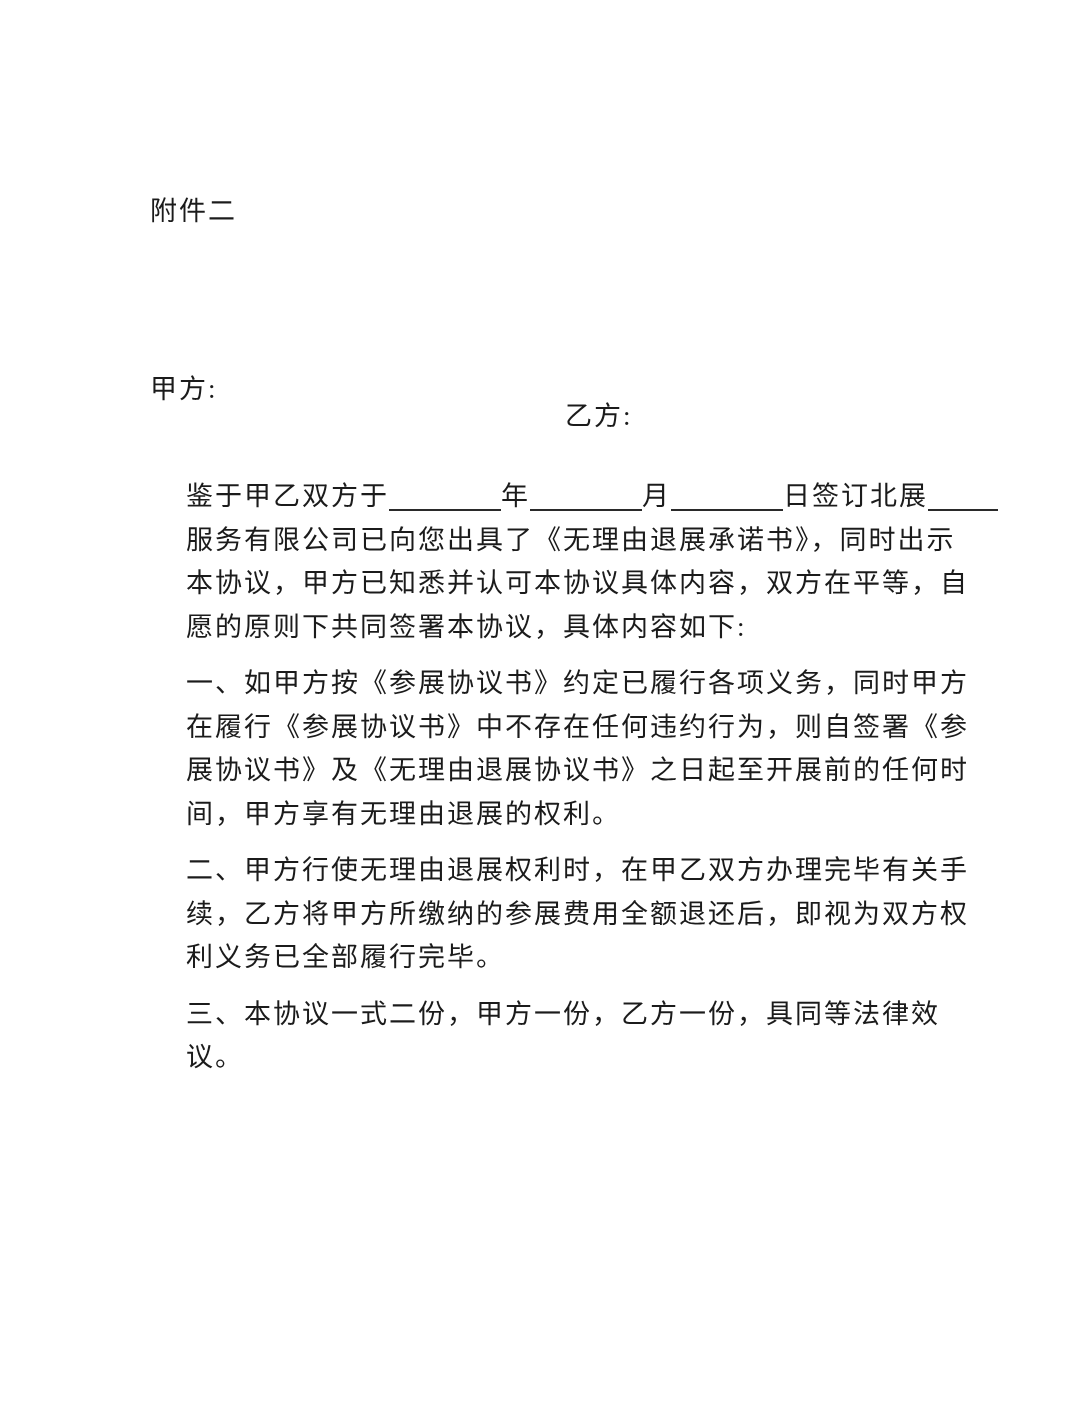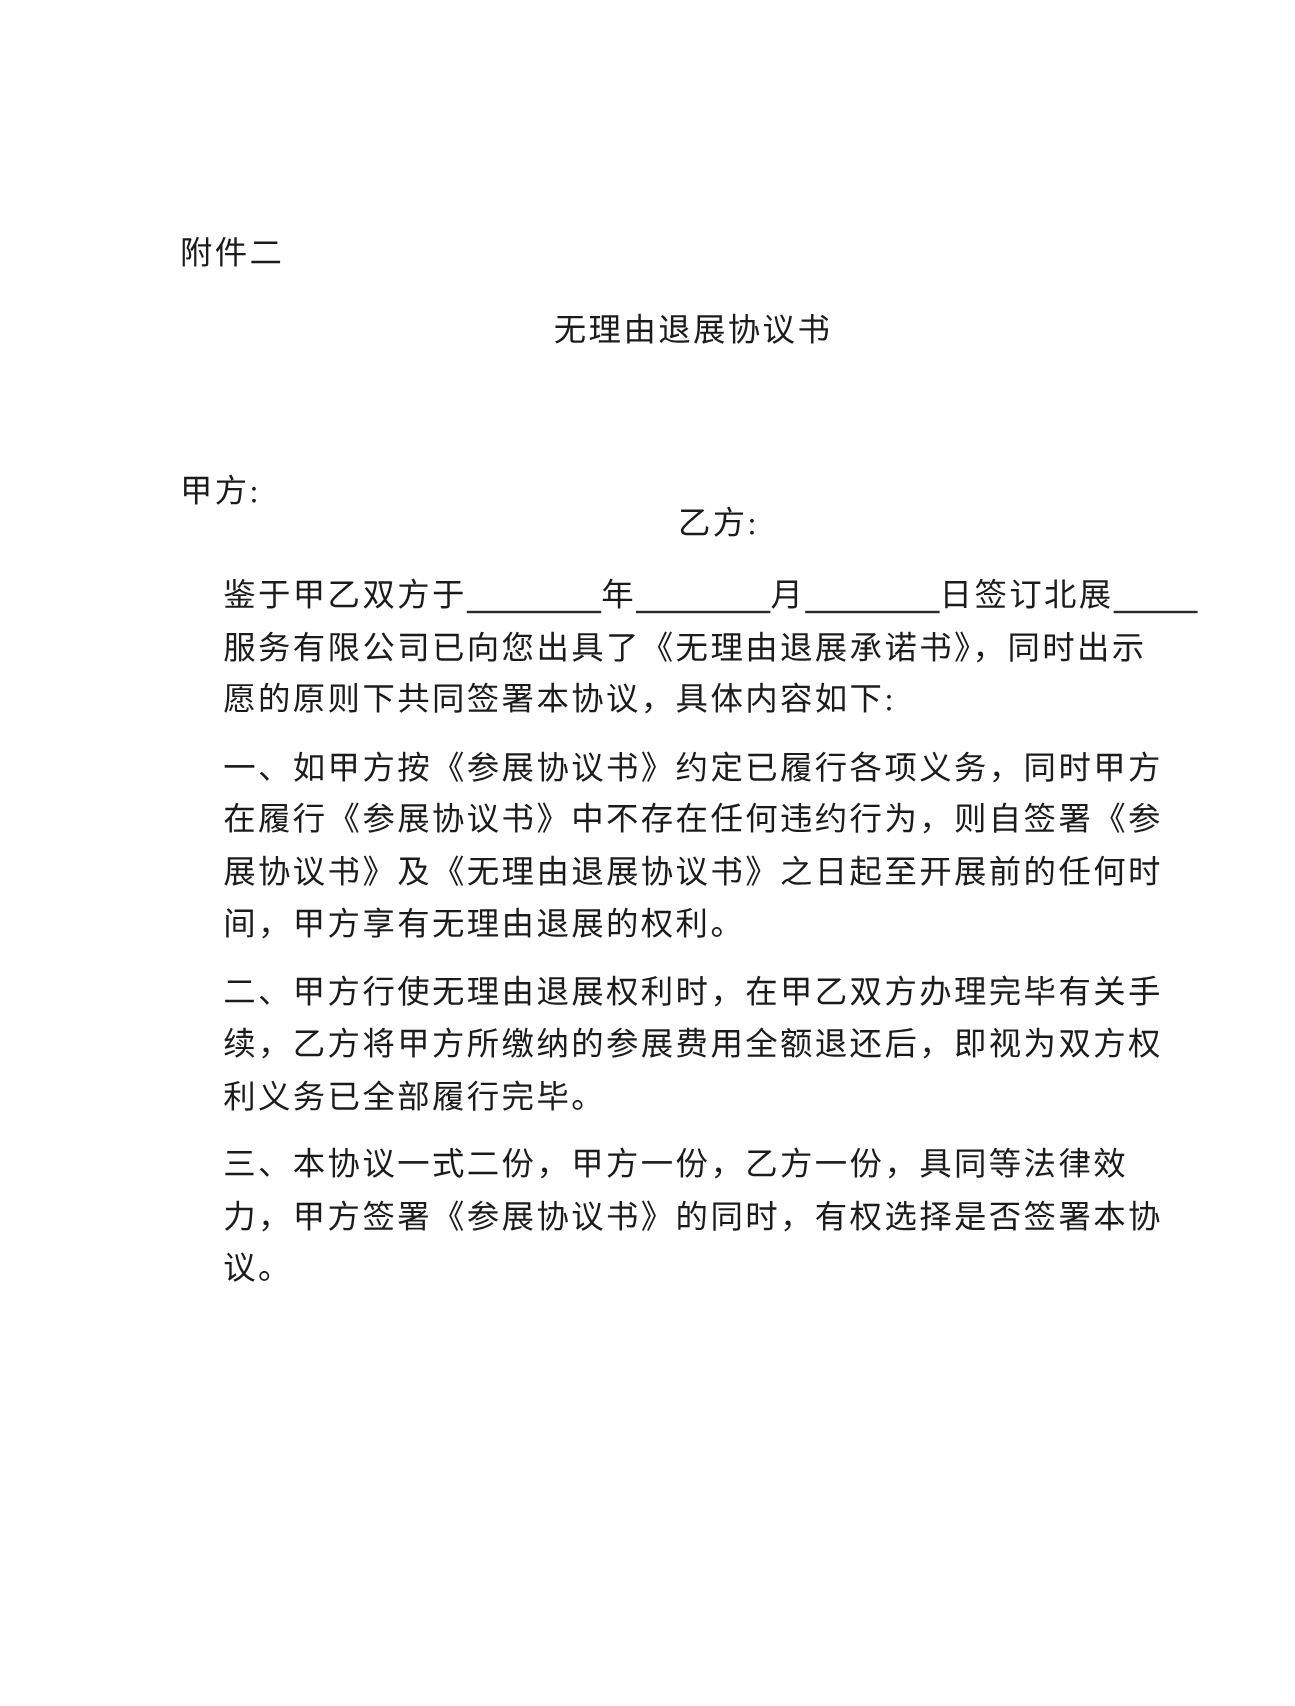--- a/index.html
+++ b/index.html
@@ -28,21 +28,21 @@
     position: absolute;
     left: 150px;
     top: 254px;
     width: 795px;
     text-align: center;
     text-indent: 60px; 
   }
   .party-row {
     position: absolute;
     left: 150px;
-    top: 388px;
+    top: 368px;
     width: 795px;
   }
   .party-b {
     position: absolute;
     left: 415px;
     top: 0;
     margin-top: 27px;
   }
   .paragraphs {
     position: absolute;
@@ -74,46 +74,45 @@
     line-height: 22px;
   }
 </style>
 </head>
 <body>
 
 <div class="page">
 
   <div class="attachment-label">附件二</div>
 
-  <div class="doc-title">无理由退展协议书</div>
 
   <div class="party-row">
     <span class="party-a">甲方:</span>
     <span class="party-b">乙方:</span>
   </div>
 
   <div class="paragraphs">
       <div class="para">
         <div class="line">鉴于甲乙双方于<span class="blank" style="width: 112px;"></span>年<span class="blank" style="width: 112px;"></span>月<span class="blank" style="width: 112px;"></span>日签订北展<span class="blank" style="width: 70px;"></span></div>
         <div class="line">服务有限公司已向您出具了《无理由退展承诺书》，同时出示</div>
+        <div class="line">本协议，甲方已知悉并认可本协议具体内容，双方在平等，自</div>
         <div class="line">愿的原则下共同签署本协议，具体内容如下:</div>
       </div>
       <div class="para">
         <div class="line">一、如甲方按《参展协议书》约定已履行各项义务，同时甲方</div>
         <div class="line">在履行《参展协议书》中不存在任何违约行为，则自签署《参</div>
         <div class="line">展协议书》及《无理由退展协议书》之日起至开展前的任何时</div>
         <div class="line">间，甲方享有无理由退展的权利。</div>
       </div>
       <div class="para">
         <div class="line">二、甲方行使无理由退展权利时，在甲乙双方办理完毕有关手</div>
         <div class="line">续，乙方将甲方所缴纳的参展费用全额退还后，即视为双方权</div>
         <div class="line">利义务已全部履行完毕。</div>
       </div>
       <div class="para">
         <div class="line">三、本协议一式二份，甲方一份，乙方一份，具同等法律效</div>
-        <div class="line">力，甲方签署《参展协议书》的同时，有权选择是否签署本协</div>
         <div class="line">议。</div>
       </div>
     </div>
 
   <div class="page-number">1</div>
 
 </div>
 
 </body></html>

